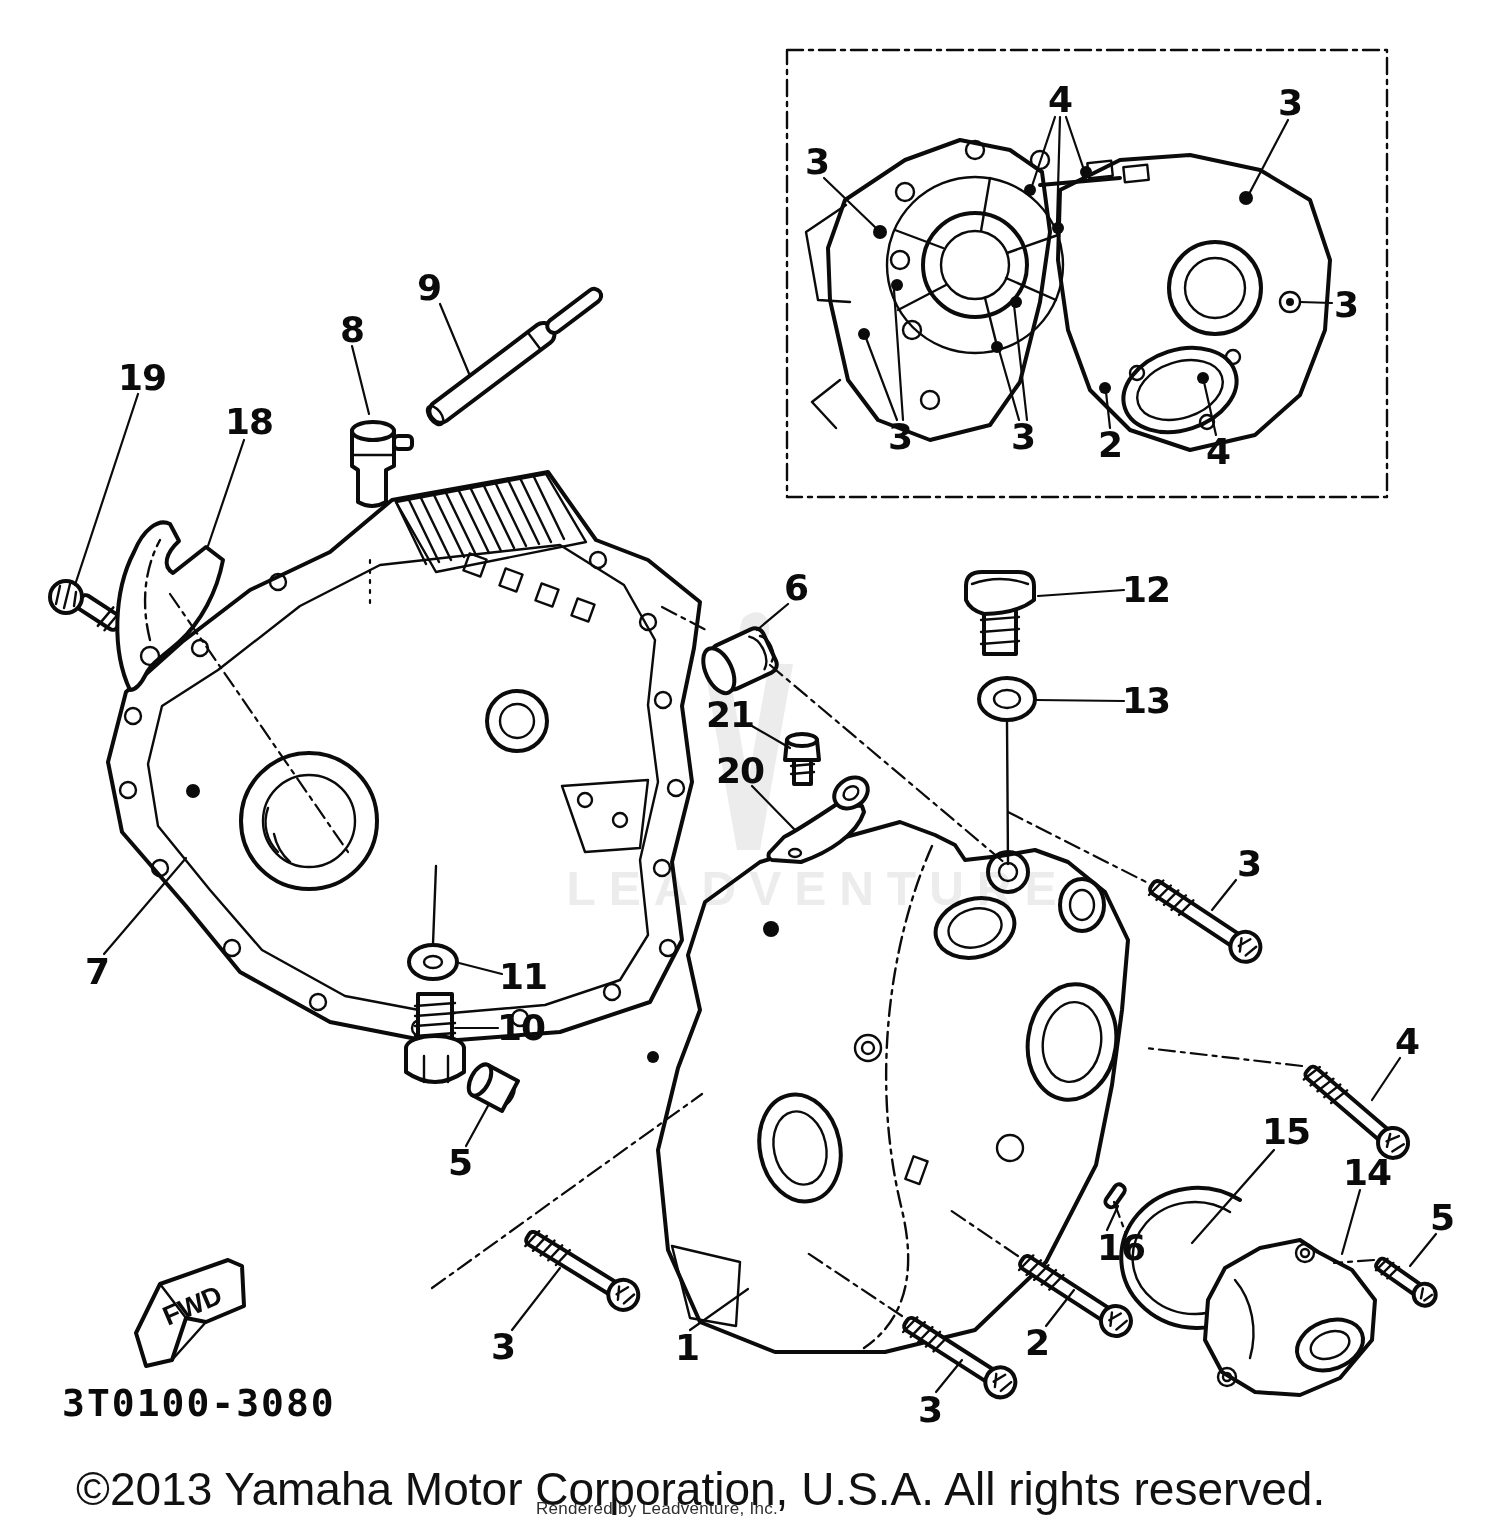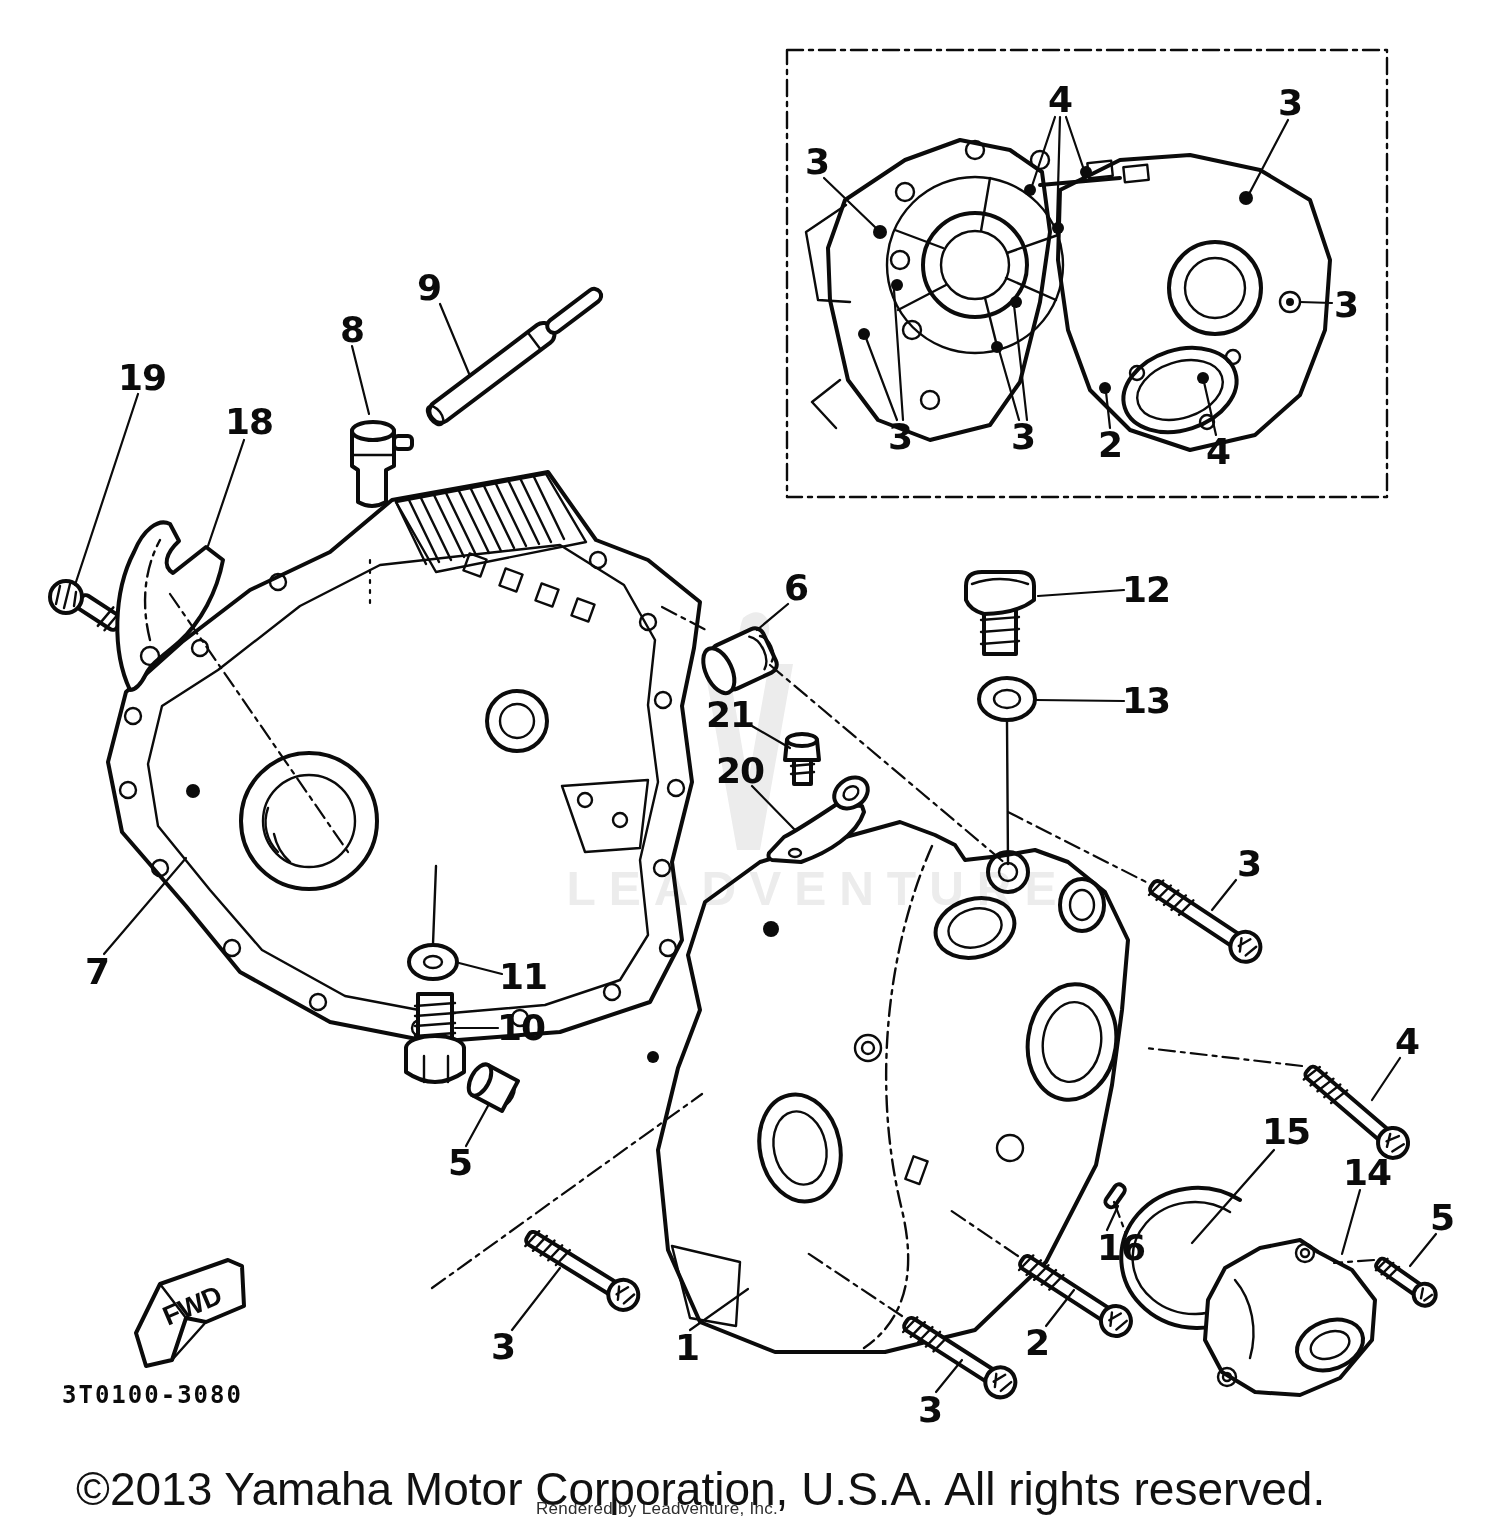--- a/index.html
+++ b/index.html
@@ -16,21 +16,21 @@
   .blk{fill:#0b0b0b;stroke:none;}
   .wm {font-family:"Liberation Sans",sans-serif;font-weight:bold;font-size:48px;
        letter-spacing:13px;fill:#ececec;}
   .wmk{fill:#ececec;}
   .fwd{font-family:"Liberation Sans",sans-serif;font-weight:bold;font-size:27px;fill:#0b0b0b;}
   
   .callout{position:absolute;transform:translate(-50%,-50%);
            font-family:"DejaVu Sans",sans-serif;font-weight:700;font-size:36px;
            letter-spacing:-1px;color:#0b0b0b;line-height:1;white-space:nowrap;cursor:default;}
   .part-code{position:absolute;left:62px;top:1381px;font-family:"DejaVu Sans Mono",monospace;
-             font-weight:700;font-size:24px;letter-spacing:2px;color:#0b0b0b;}
+             font-weight:700;font-size:38px;letter-spacing:2px;color:#0b0b0b;}
   .copyright{position:absolute;left:56px;top:1462px;font-size:46px;color:#111;white-space:nowrap;margin-left:20px;}
   .rendered{position:absolute;left:536px;top:1499px;font-size:17px;color:#2e2e2e;
             letter-spacing:.3px;white-space:nowrap;}
 </style>
 </head>
 <body>
 
 <div class="stage">
 
 <svg width="1500" height="1539" viewBox="0 0 1500 1539">

